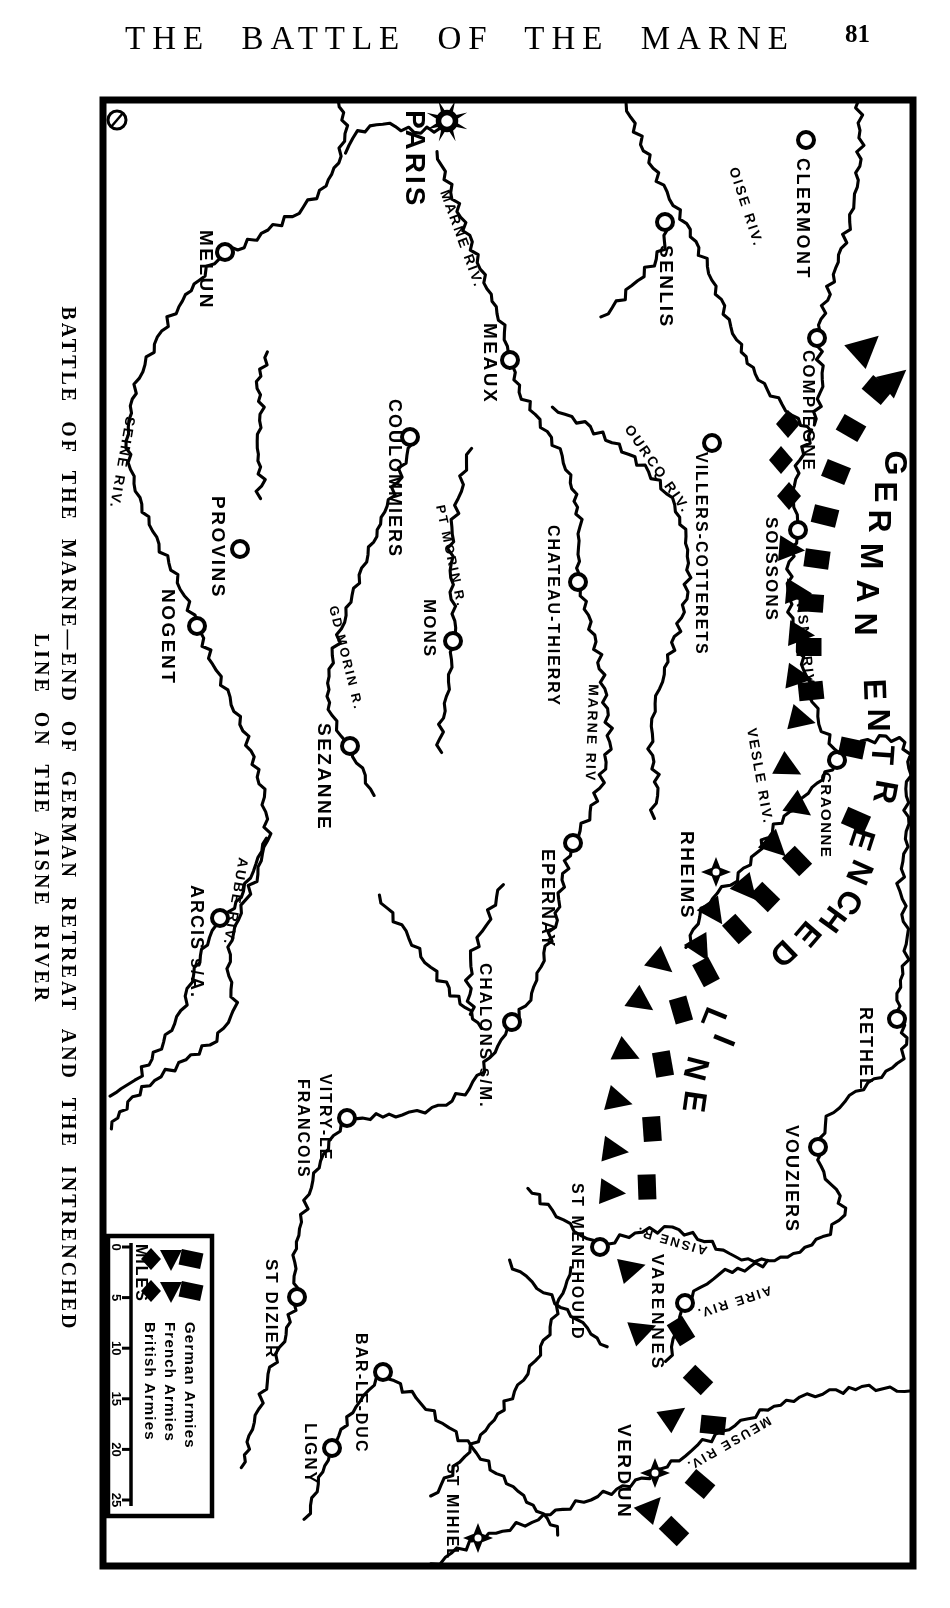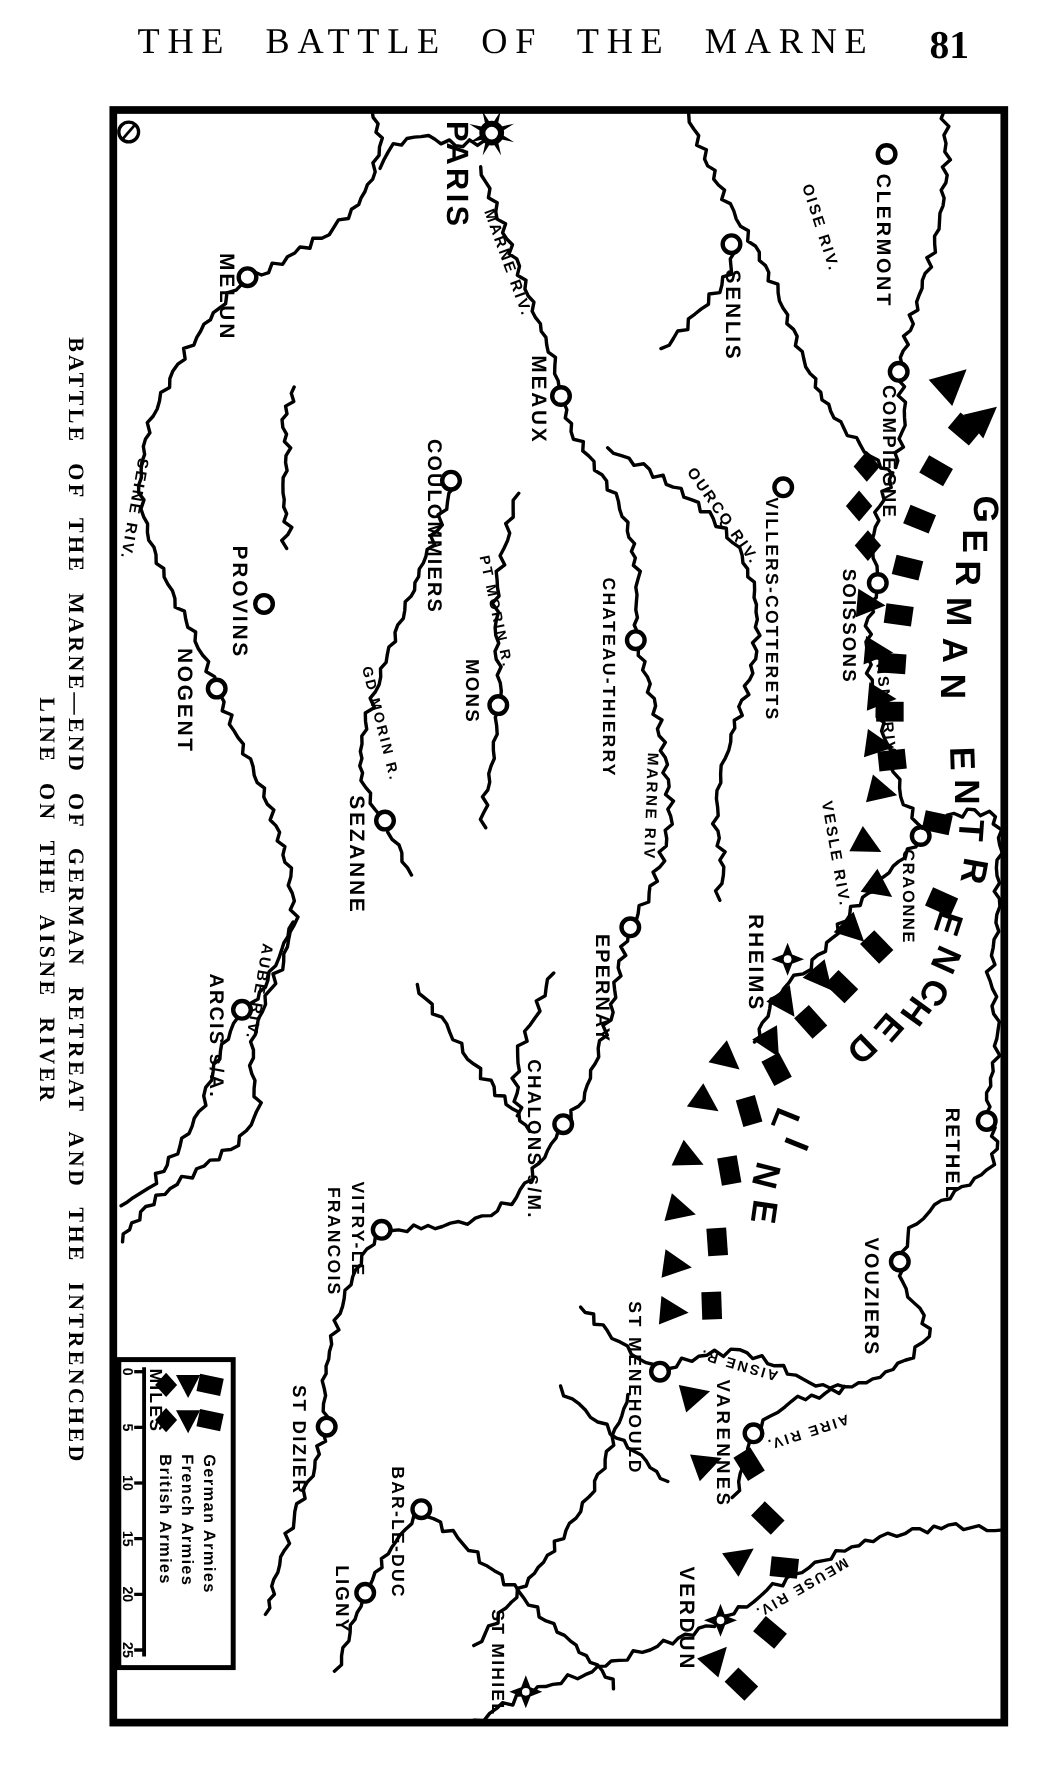--- a/index.html
+++ b/index.html
@@ -1,21 +1,21 @@
 <!DOCTYPE html>
 <html><head>
 <meta charset="utf-8">
 <style>
   html,body{margin:0;padding:0;background:#ffffff;}
   body{width:950px;height:1608px;position:relative;overflow:hidden;
        font-family:"Liberation Serif",serif;color:#000;}
   .page-title{position:absolute;left:110px;top:20px;width:700px;text-align:center;
        font-size:33px;font-weight:400;letter-spacing:7px;word-spacing:16px;
        font-family:"Liberation Serif",serif;}
-  .page-number{position:absolute;left:845px;top:20px;font-size:36px;font-weight:700;
+  .page-number{position:absolute;left:845px;top:20px;font-size:25px;font-weight:700;
        font-family:"Liberation Serif",serif;}
   .fig-caption{position:absolute;left:-520px;top:792px;width:1150px;
        transform:rotate(90deg);text-align:center;font-weight:700;
        font-size:20px;letter-spacing:3px;word-spacing:9px;line-height:27px;
        font-family:"Liberation Serif",serif;}
   svg text{font-family:"Liberation Sans",sans-serif;font-weight:700;fill:#000;}
   svg{position:absolute;left:0;top:0;}
 </style>
 </head>
 <body>

